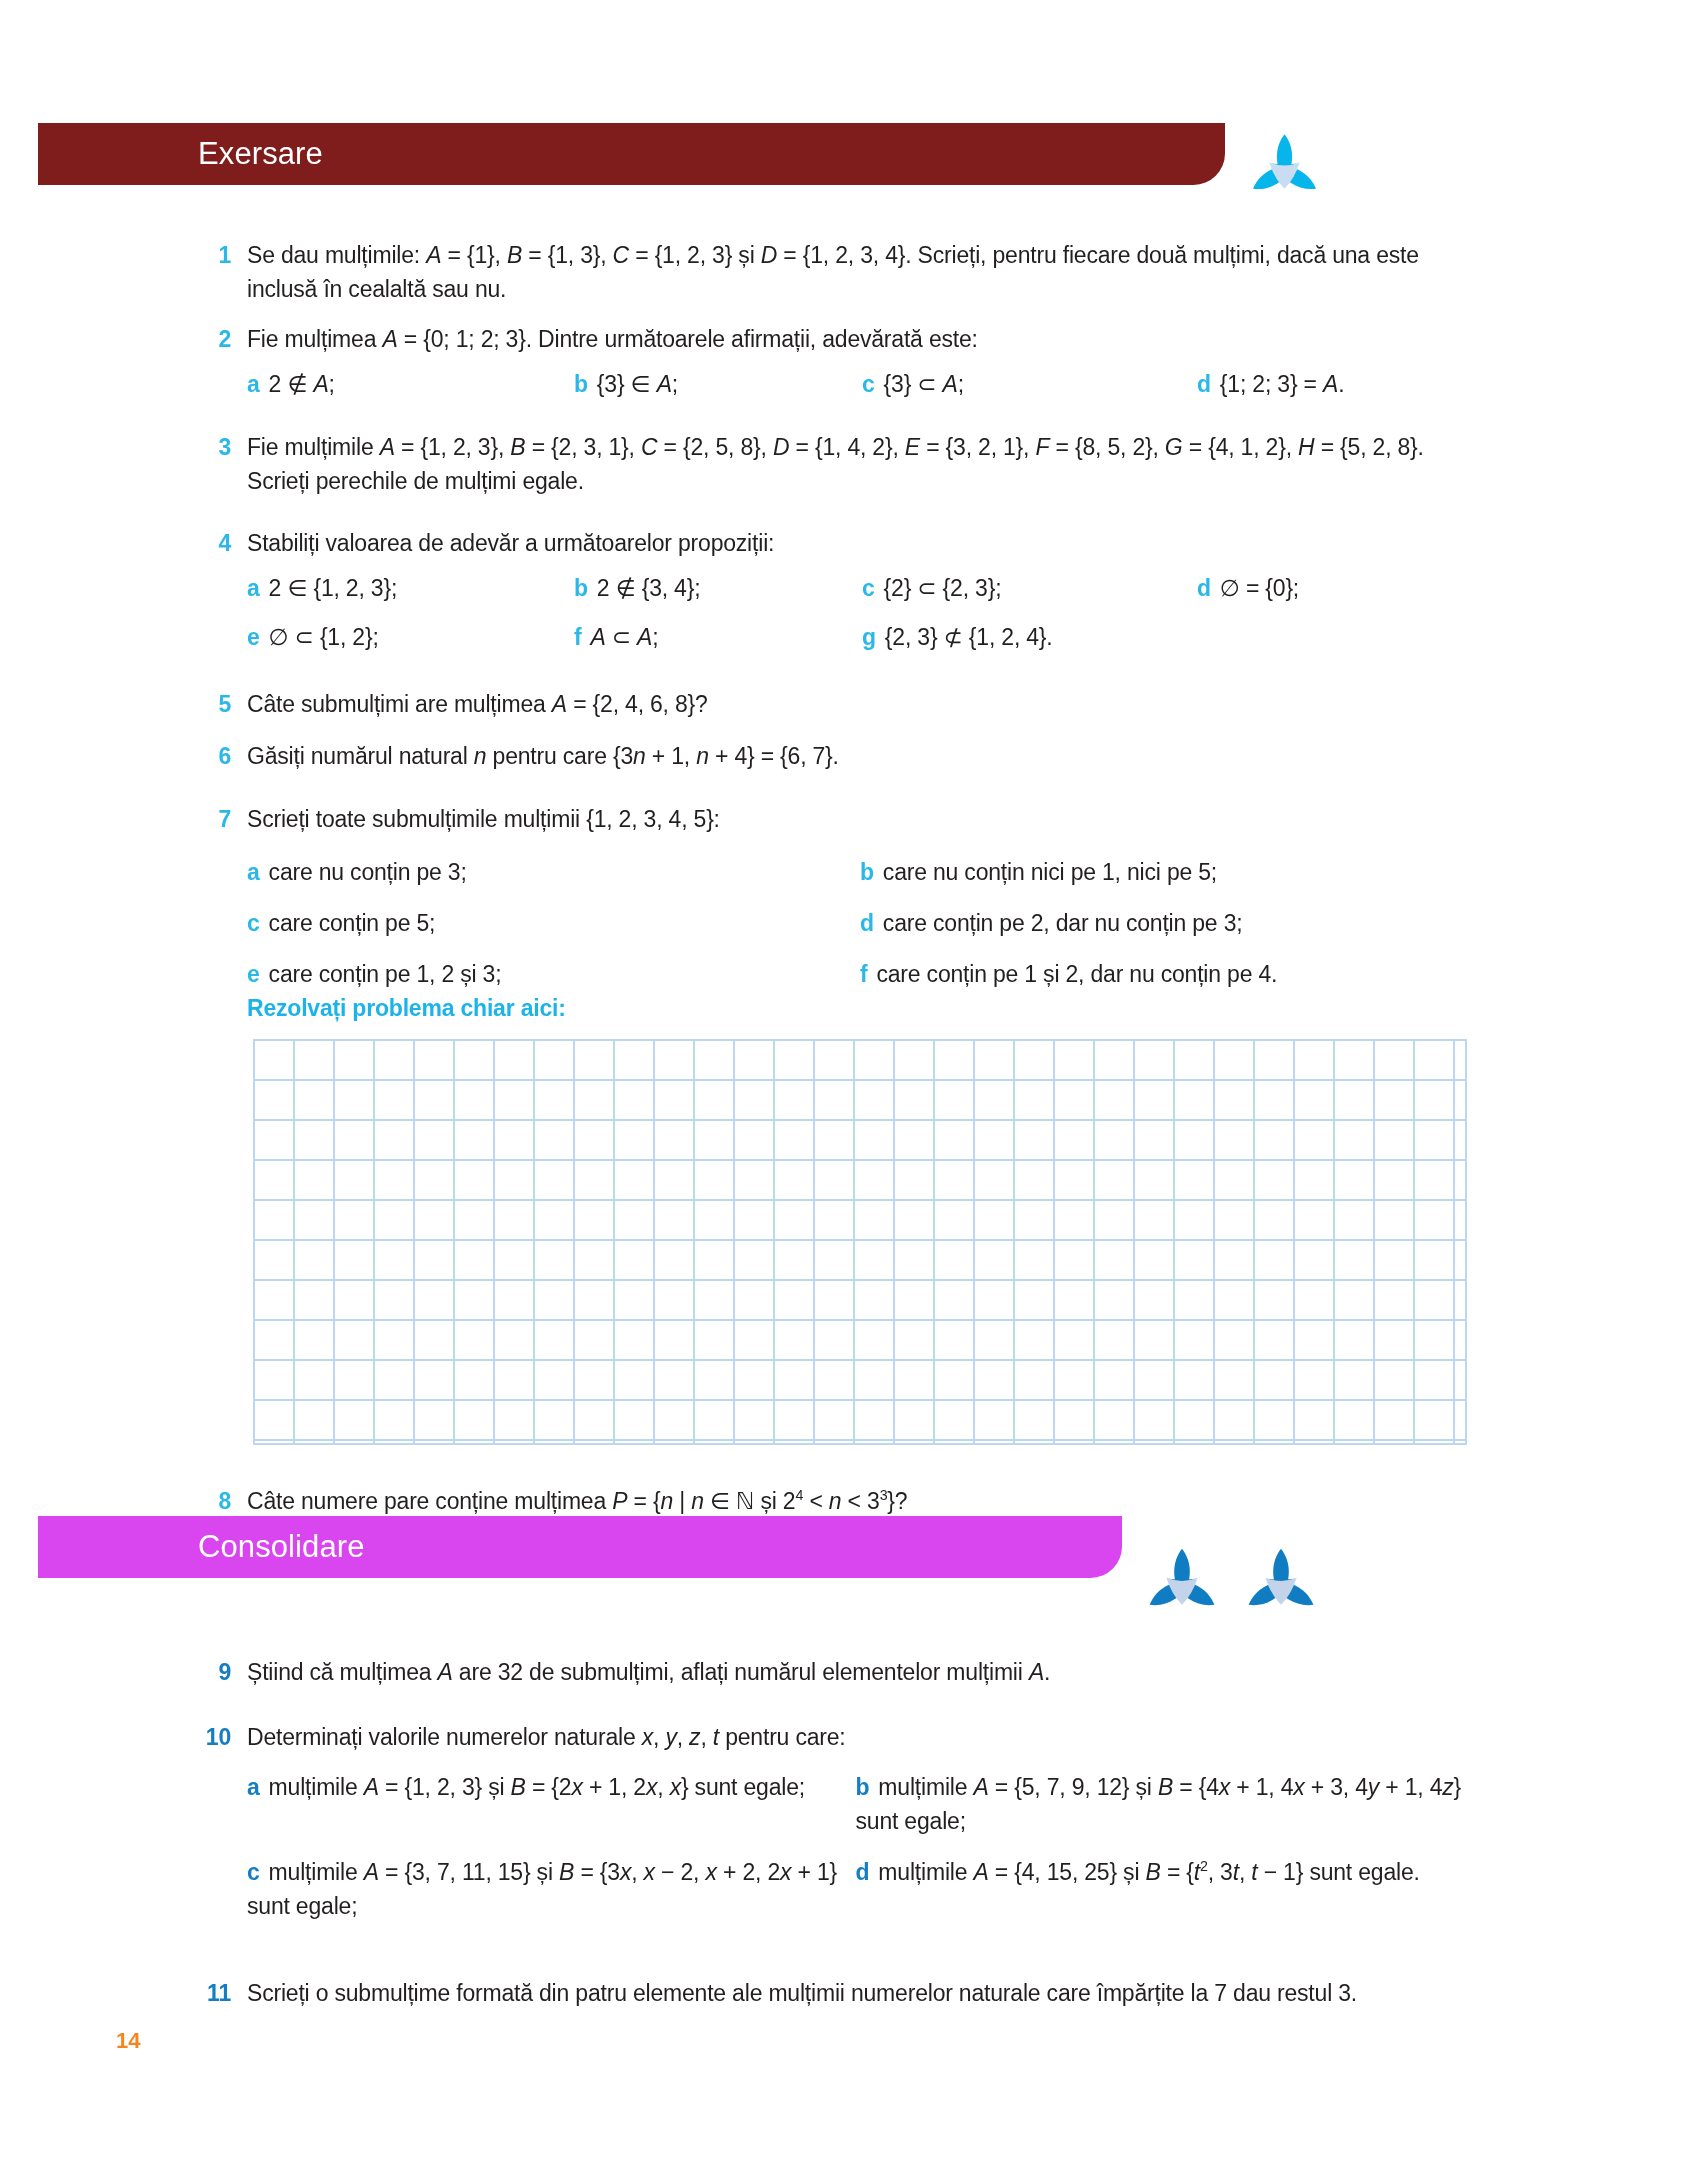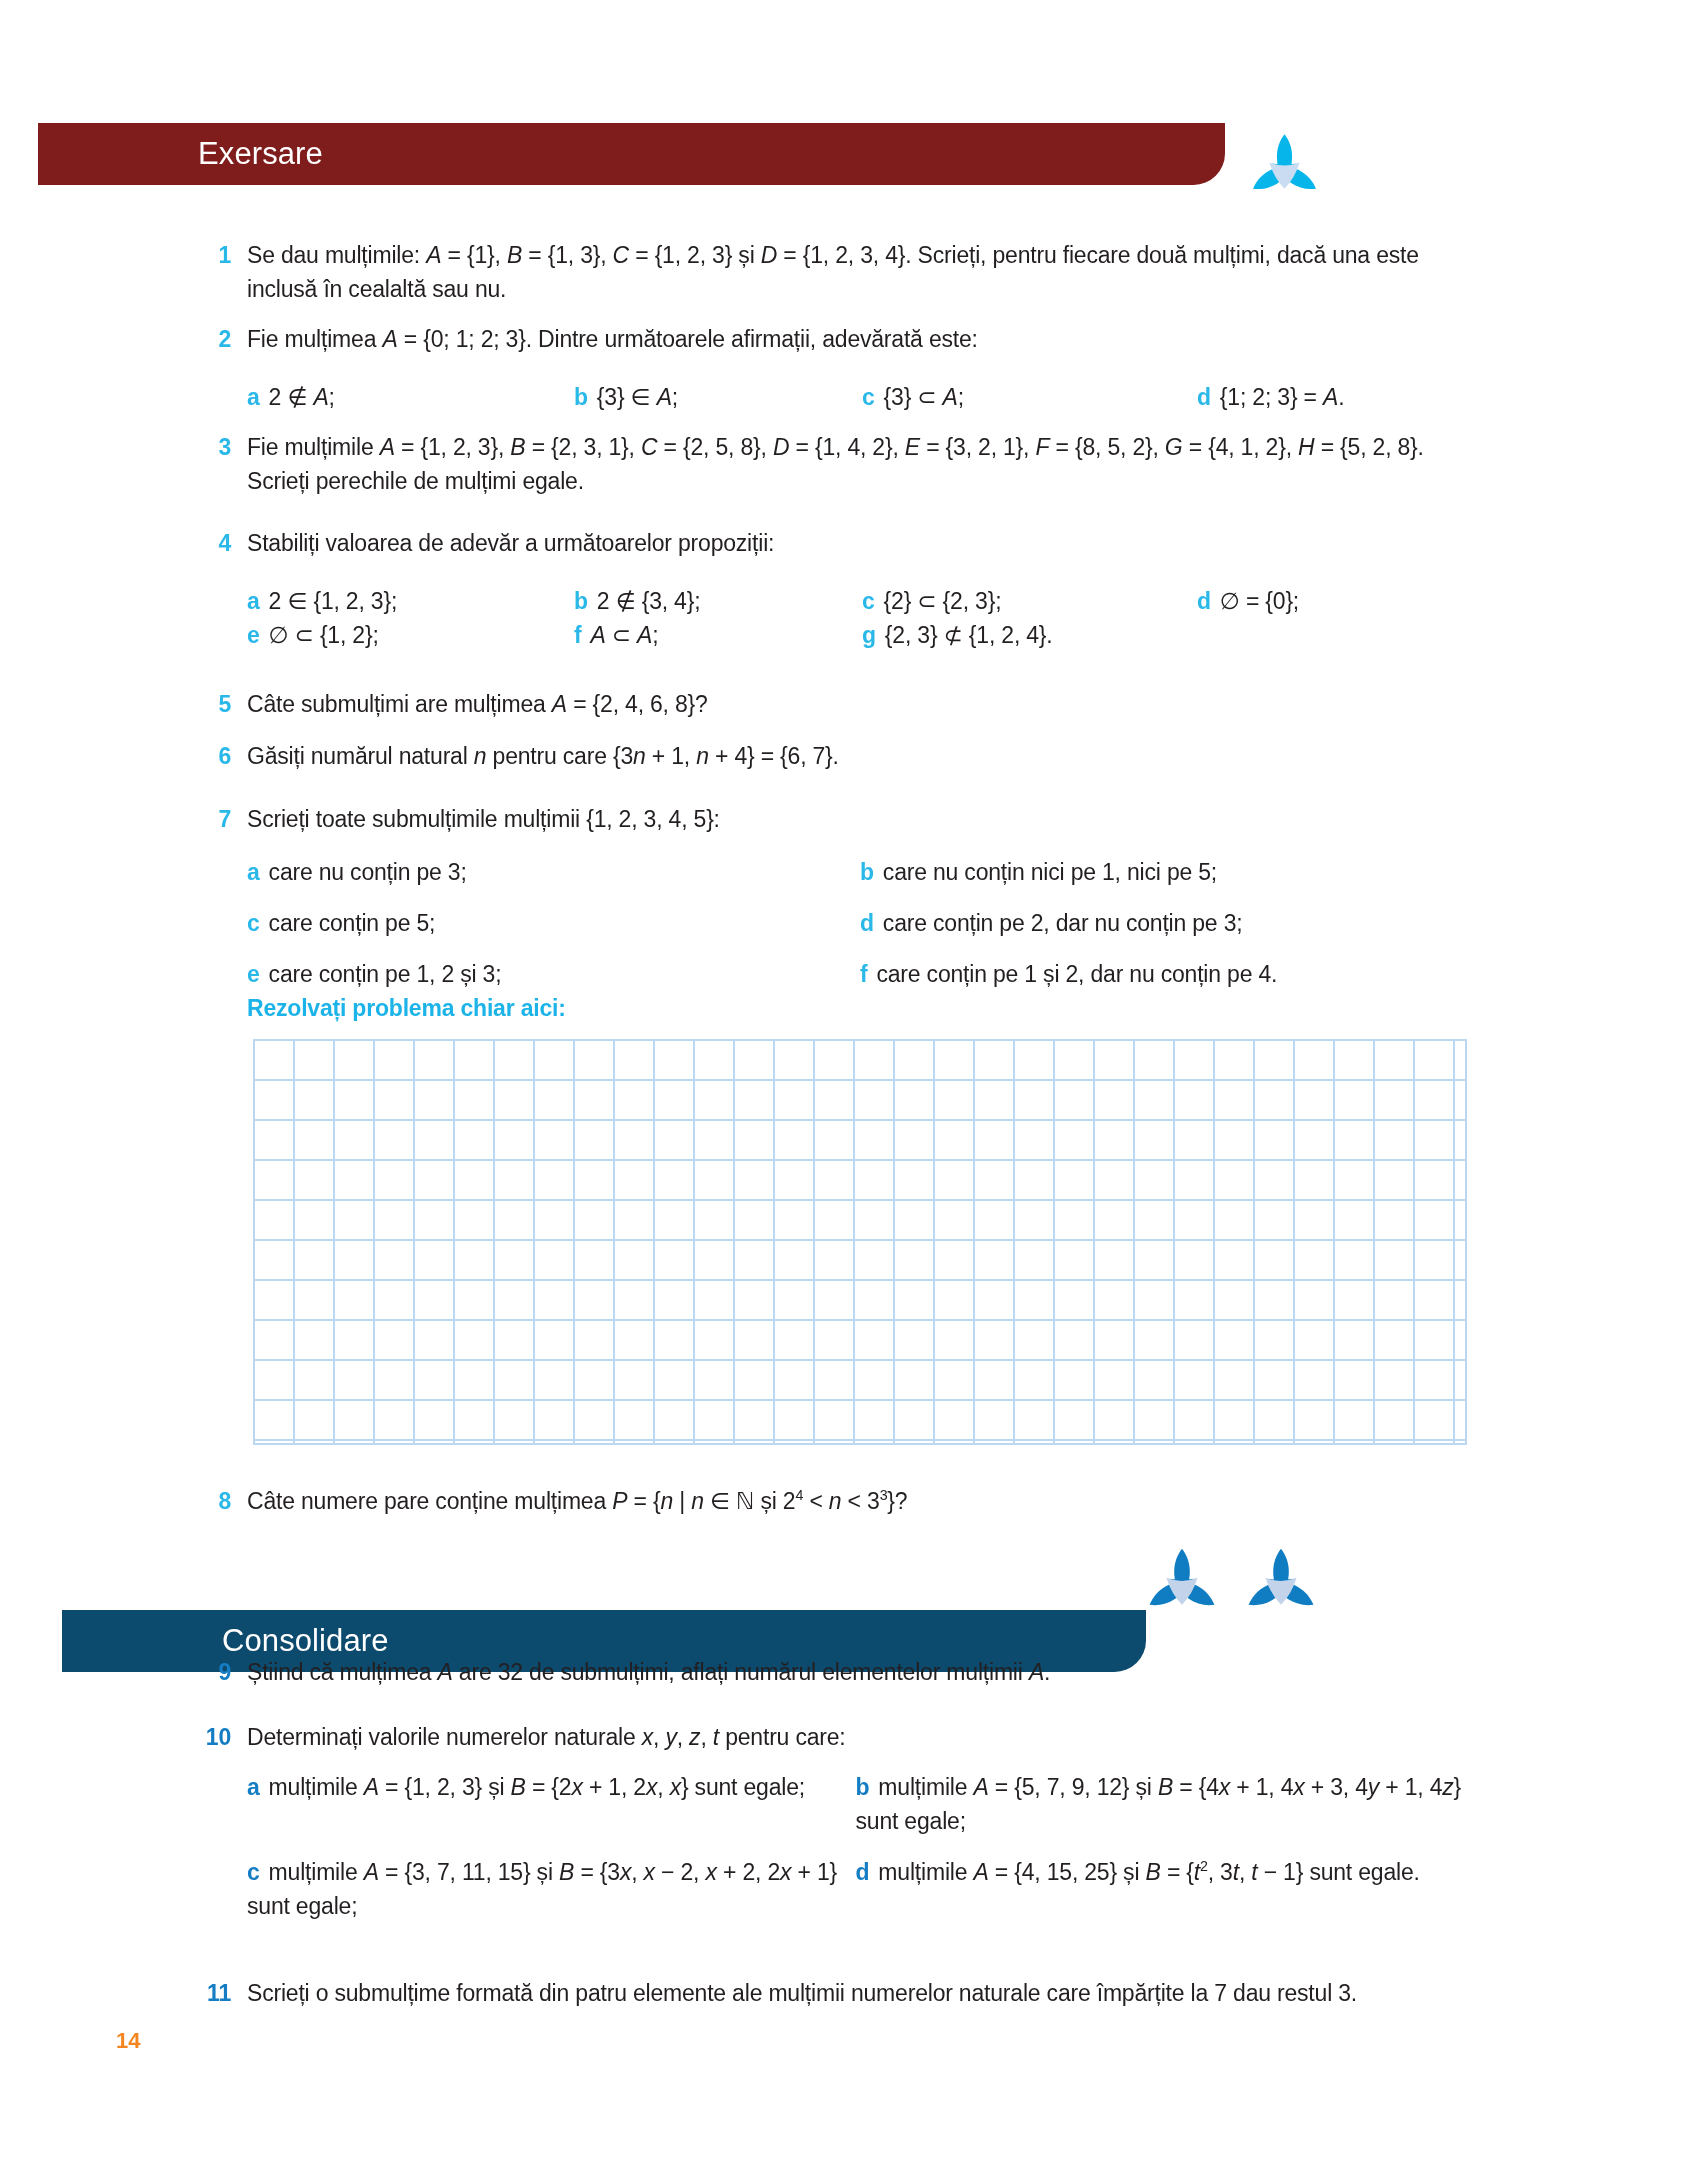--- a/index.html
+++ b/index.html
@@ -4,21 +4,21 @@
 <style>
   html,body{margin:0;padding:0;background:#ffffff;}
   .page{
     position:relative;width:1698px;height:2183px;background:#ffffff;overflow:hidden;
     font-family:"Liberation Sans","DejaVu Sans",sans-serif;
     color:#231f20;font-size:23px;letter-spacing:-0.2px;
   }
   
   .band{position:absolute;left:38px;height:62px;border-radius:0 0 31.5px 0;}
   .band-exersare{top:123px;width:1187px;background:#7f1d1d;}
-  .band-consolidare{top:1610px;width:1084px;background:#0c4a6e;margin-left:24px;}
+  .band-consolidare{top:1516px;width:1084px;background:#d946ef;}
   .band-title{
     position:absolute;left:160px;top:0;line-height:62px;
     font-size:31px;color:#ffffff;letter-spacing:0.1px;
   }
   
   .trefoil{position:absolute;}
   .t-ex{left:1234px;top:118px;width:101px;height:101px;}
   .t-co1{left:1130px;top:1532px;width:104px;height:104px;}
   .t-co2{left:1229px;top:1532px;width:104px;height:104px;}
   .t-cyan .petal{fill:#06b6ea;}  .t-cyan .overlap{fill:#c9dcf2;}
@@ -28,21 +28,21 @@
   .num{
     position:absolute;left:0;top:0;width:42px;text-align:right;
     font-weight:bold;
   }
   .c-cyan{color:#29b8e8;}
   .c-blue{color:#147dc3;}
   .body{margin-left:58px;}
   i{font-style:italic;}
   sup{font-size:0.62em;line-height:0;}
   
-  .opts{display:grid;margin-top:24px;row-gap:0;}
+  .opts{display:grid;margin-top:11px;row-gap:15px;}
   .opts-4{grid-template-columns:327px 288px 335px 1fr;}
   .opts-2{grid-template-columns:613px 1fr;}
   .opts-1{grid-template-columns:1fr 1fr;row-gap:16.4px;margin-top:16.4px;}
   .opt .lab{font-weight:bold;margin-right:9px;}
   
   .note{font-weight:bold;color:#1cb4e8;}
   .solution-grid{
     width:1212px;height:404px;margin-top:13.7px;margin-left:5.5px;
     background-image:
       linear-gradient(to right,#bcd7f1 2.1px,transparent 2.1px),

